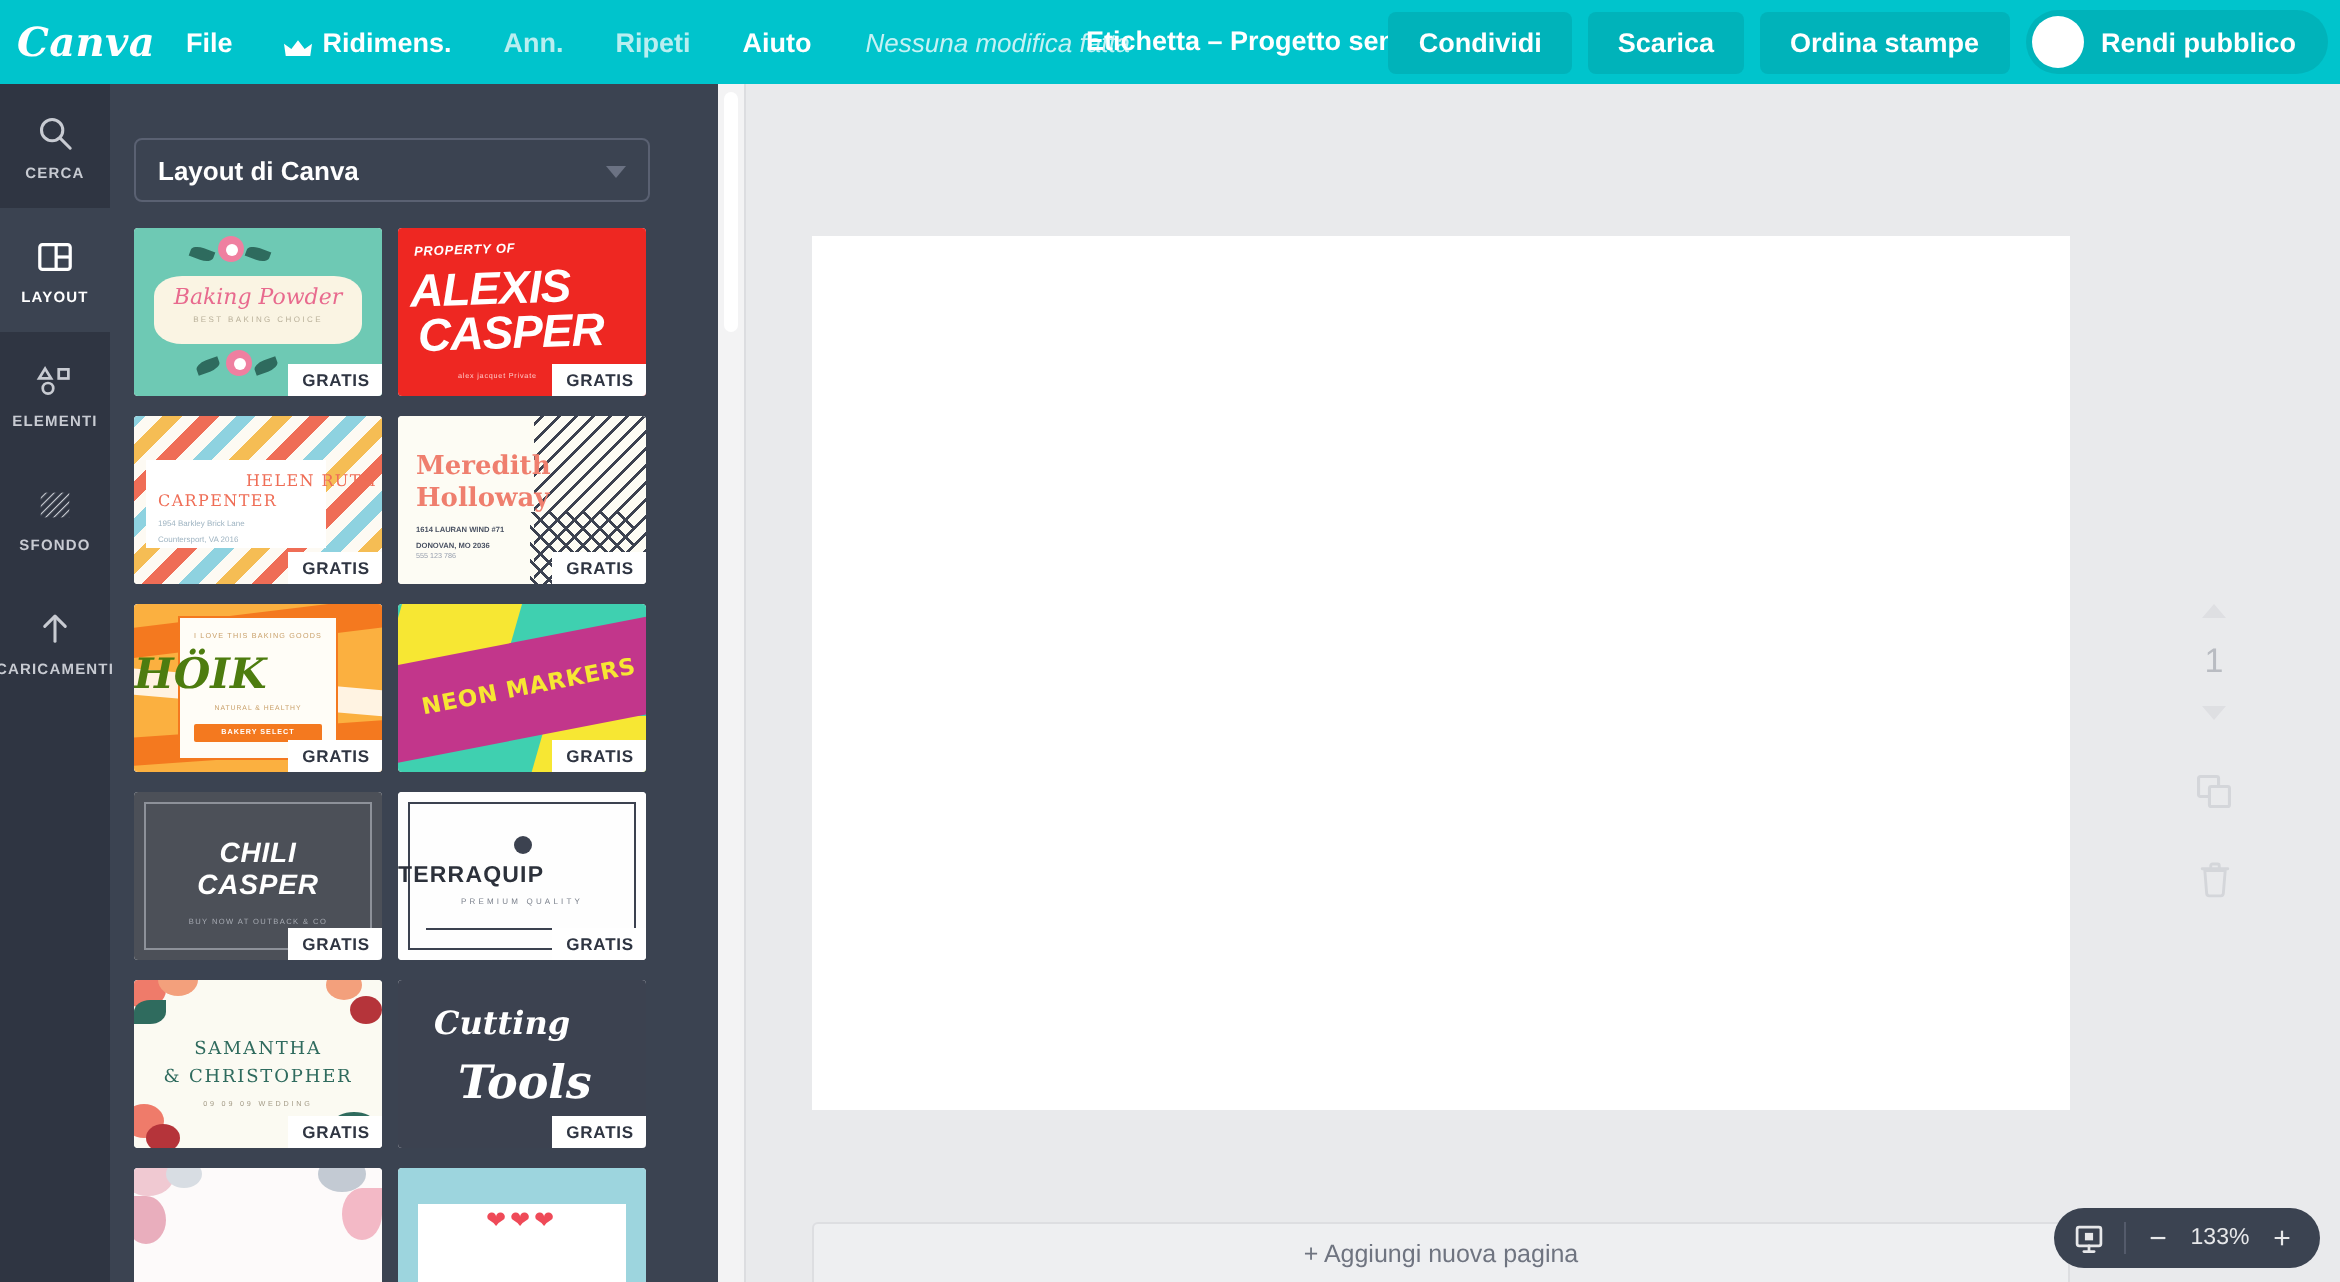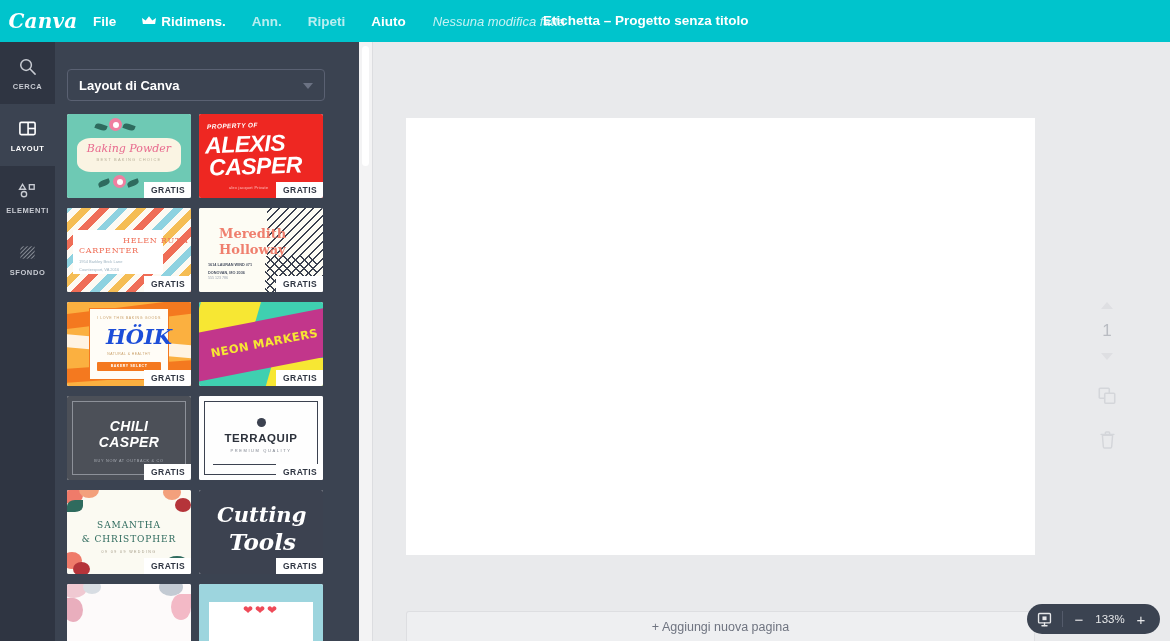--- a/index.html
+++ b/index.html
@@ -26,21 +26,21 @@
     font-style: italic; font-weight: bold;
     letter-spacing: .2px;
     padding-left: 6px;
   }
   .menu { display: flex; align-items: center; gap: 0; }
   .menu-item {
     color: #ffffff; font-size: 13.5px; font-weight: bold;
     padding: 6px 13px; cursor: pointer; white-space: nowrap;
   }
   .menu-item.dim { color: #b9eef0; }
-  .menu-item.crown { display: flex; align-items: flex-start; gap: 5px; }
+  .menu-item.crown { display: flex; align-items: flex-end; gap: 5px; }
   .crown-ico { display: inline-block; width: 14px; height: 11px; }
   .status-text {
     color: #c5f2f4; font-size: 13px; font-style: italic;
     margin-left: 14px; white-space: nowrap;
   }
   .doc-title {
     position: absolute; left: 543px; top: 13px;
     color: #fff; font-size: 13.5px; font-weight: bold;
     white-space: nowrap;
   }
@@ -234,21 +234,21 @@
     position: absolute; right: -8px; top: -6px;
     width: 64px; height: 100px;
     background: repeating-linear-gradient(-45deg,#3c4250 0 1.4px,transparent 1.4px 6px);
   }
   .t4 .diag2 {
     position: absolute; right: 6px; bottom: -6px;
     width: 52px; height: 42px;
     background: repeating-linear-gradient(45deg,#3c4250 0 1.4px,transparent 1.4px 6px);
   }
   .t4 .mn1, .t4 .mn2 {
-    position: absolute; left: 20px; color: #ef7f6e;
+    position: absolute; left: 9px; color: #ef7f6e;
     font-size: 13px; font-weight: bold;
     font-family: "DejaVu Serif", serif; line-height: 1;
   }
   .t4 .mn1 { top: 19px; }
   .t4 .mn2 { top: 35px; }
   .t4 .madr {
     position: absolute; left: 9px; top: 54px;
     color: #4a5263; font-size: 3.8px; font-weight: bold; line-height: 2.1;
   }
   .t4 .madr2 {
@@ -265,23 +265,23 @@
   .t5 .br1 { left: -10px; top: 4px; width: 150px; height: 15px; transform: rotate(-7deg); }
   .t5 .br2 { left: -10px; top: 38px; width: 150px; height: 13px; transform: rotate(5deg); background:#fff; opacity:.85; }
   .t5 .br3 { left: -6px; top: 62px; width: 150px; height: 14px; transform: rotate(-4deg); }
   .t5 .wbox {
     position: absolute; left: 22px; top: 6px;
     width: 80px; height: 72px; background: #fffdf7;
     border: 1.5px solid #f4791f;
   }
   .t5 .hd { position: absolute; left: 0; right: 0; top: 14px; text-align: center; color: #c9a06a; font-size: 3.6px; letter-spacing: .6px; }
   .t5 .hk {
-    position: absolute; left: 0; right: 0; top: 24px; text-align: center;
-    color: #1d4ed8; font-size: 21px; font-weight: bold; font-style: italic;
-    font-family: "DejaVu Serif", serif; line-height: 1; margin-left: 20px;
+    position: absolute; left: 0; right: 0; top: 24px; 
+    color: #4d7c0f; font-size: 21px; font-weight: bold; font-style: italic;
+    font-family: "DejaVu Serif", serif; line-height: 1;
   }
   .t5 .hs { position: absolute; left: 0; right: 0; top: 50px; text-align: center; color: #c9a06a; font-size: 3.4px; letter-spacing: .5px; }
   .t5 .hbtn {
     position: absolute; left: 30px; top: 60px; width: 64px; height: 9px;
     background: #f4791f; border-radius: 1px;
   }
   .t5 .hbtn span { color: #fff; font-size: 3.6px; font-weight: bold; display:block; text-align:center; line-height:9px; letter-spacing:.5px; }
 
   
   .t6 { background: #3fd0b0; }
@@ -308,21 +308,21 @@
     line-height: 1; letter-spacing: .4px;
   }
   .t7 .c1 { top: 23px; }
   .t7 .c2 { top: 39px; }
   .t7 .cf { position: absolute; left: 0; right: 0; top: 63px; text-align: center; color: #a8acb4; font-size: 3.8px; letter-spacing: .7px; }
 
   
   .t8 { background: #fefefe; }
   .t8 .frm { position: absolute; inset: 5px; border: 1.2px solid #3c4250; }
   .t8 .dot { position: absolute; left: 58px; top: 22px; width: 9px; height: 9px; border-radius: 50%; background: #3c4250; }
-  .t8 .tq { position: absolute; left: 0; right: 0; top: 36px; text-align: center; color: #2c313b; font-size: 11.5px; font-weight: bold; letter-spacing: .6px; }
+  .t8 .tq { position: absolute; left: 0; right: 0; top: 36px; text-align: left; color: #2c313b; font-size: 11.5px; font-weight: bold; letter-spacing: .6px; }
   .t8 .tp { position: absolute; left: 0; right: 0; top: 52px; text-align: center; color: #7c828d; font-size: 4px; letter-spacing: 1.6px; }
   .t8 .rule { position: absolute; left: 14px; right: 14px; top: 68px; height: 1.2px; background: #3c4250; }
 
   
   .t9 { background: #fbfaf2; }
   .t9 .s1, .t9 .s2 {
     position: absolute; left: 0; right: 0; text-align: center;
     color: #2f6b5e; font-size: 9px; letter-spacing: .9px;
     font-family: "DejaVu Serif", serif;
   }
@@ -331,21 +331,21 @@
   .t9 .sd { position: absolute; left: 0; right: 0; top: 60px; text-align: center; color: #a39a86; font-size: 3.6px; letter-spacing: 1.4px; }
   .bloom { position: absolute; border-radius: 50%; }
 
   
   .t10 { background: #3c4250; }
   .t10 .k1, .t10 .k2 {
     position: absolute; color: #fff;
     font-family: "DejaVu Serif", serif;
     font-style: italic; font-weight: bold; line-height: 1;
   }
-  .t10 .k1 { left: 18px; top: 14px; font-size: 21px; }
+  .t10 .k1 { left: 18px; top: 14px; font-size: 16px; }
   .t10 .k2 { left: 30px; top: 40px; font-size: 23px; }
 
   
   .t11 { background: #fdfafa; }
 
   
   .t12 { background: #9dd5de; }
   .t12 .wcard { position: absolute; left: 10px; top: 18px; width: 104px; height: 60px; background: #fff; }
   .heart { position: absolute; color: #ef4a58; font-size: 12px; line-height: 1; }
 
@@ -429,20 +429,29 @@
         <span>Ridimens.</span>
       </div>
       <div class="menu-item dim">Ann.</div>
       <div class="menu-item dim">Ripeti</div>
       <div class="menu-item">Aiuto</div>
       <div class="status-text">Nessuna modifica fatta</div>
     </div>
 
     <div class="doc-title">Etichetta – Progetto senza titolo</div>
 
+    <div class="hdr-right">
+      <button class="pill">Condividi</button>
+      <button class="pill">Scarica</button>
+      <button class="pill">Ordina stampe</button>
+      <div class="public-pill">
+        <div class="avatar"></div>
+        <div class="public-label">Rendi pubblico</div>
+      </div>
+    </div>
   </div>
 
   <div class="rail">
 
     <div class="rail-item">
       <span class="rail-ico">
         <svg viewBox="0 0 20 20" width="19" height="19" fill="none" stroke="currentColor" stroke-width="1.6">
           <circle cx="8.5" cy="8.5" r="5.6"></circle>
             <line x1="12.7" y1="12.7" x2="18" y2="18" stroke-linecap="round"></line>
         </svg>
@@ -480,20 +489,29 @@
               <pattern id="hatch" width="3" height="3" patternUnits="userSpaceOnUse" patternTransform="rotate(45)">
             <line x1="0" y1="0" x2="0" y2="3" stroke="currentColor" stroke-width="1.2"></line>
               </pattern>
             </defs>
           <rect x="2.5" y="3.5" width="15" height="13" fill="url(#hatch)"></rect>
         </svg>
       </span>
       <span class="rail-label">SFONDO</span>
     </div>
 
+    <div class="rail-item">
+      <span class="rail-ico">
+        <svg viewBox="0 0 20 20" width="19" height="19" fill="none" stroke="currentColor" stroke-width="1.6">
+          <line x1="10" y1="16.5" x2="10" y2="3.5" stroke-linecap="round"></line>
+            <polyline points="4.6,8.6 10,3.2 15.4,8.6" stroke-linecap="round" stroke-linejoin="round"></polyline>
+        </svg>
+      </span>
+      <span class="rail-label">CARICAMENTI</span>
+    </div>
   </div>
 
   <div class="panel">
     <div class="panel-inner">
 
 
       <div class="layout-select">
         <span class="layout-label">Layout di Canva</span>
         <span class="caret-dark"></span>
       </div>

